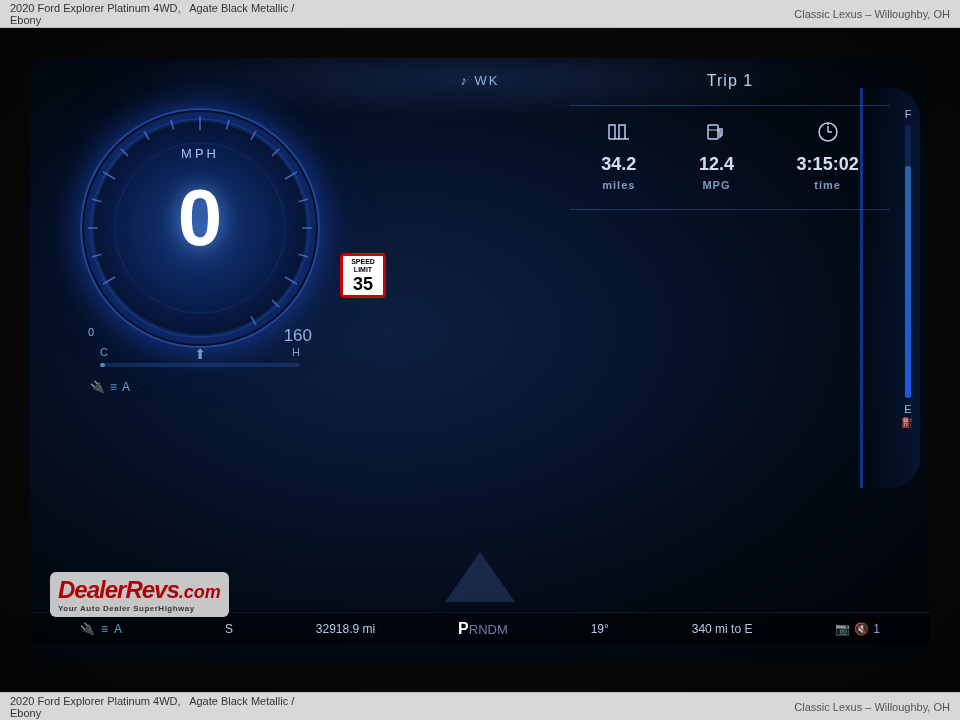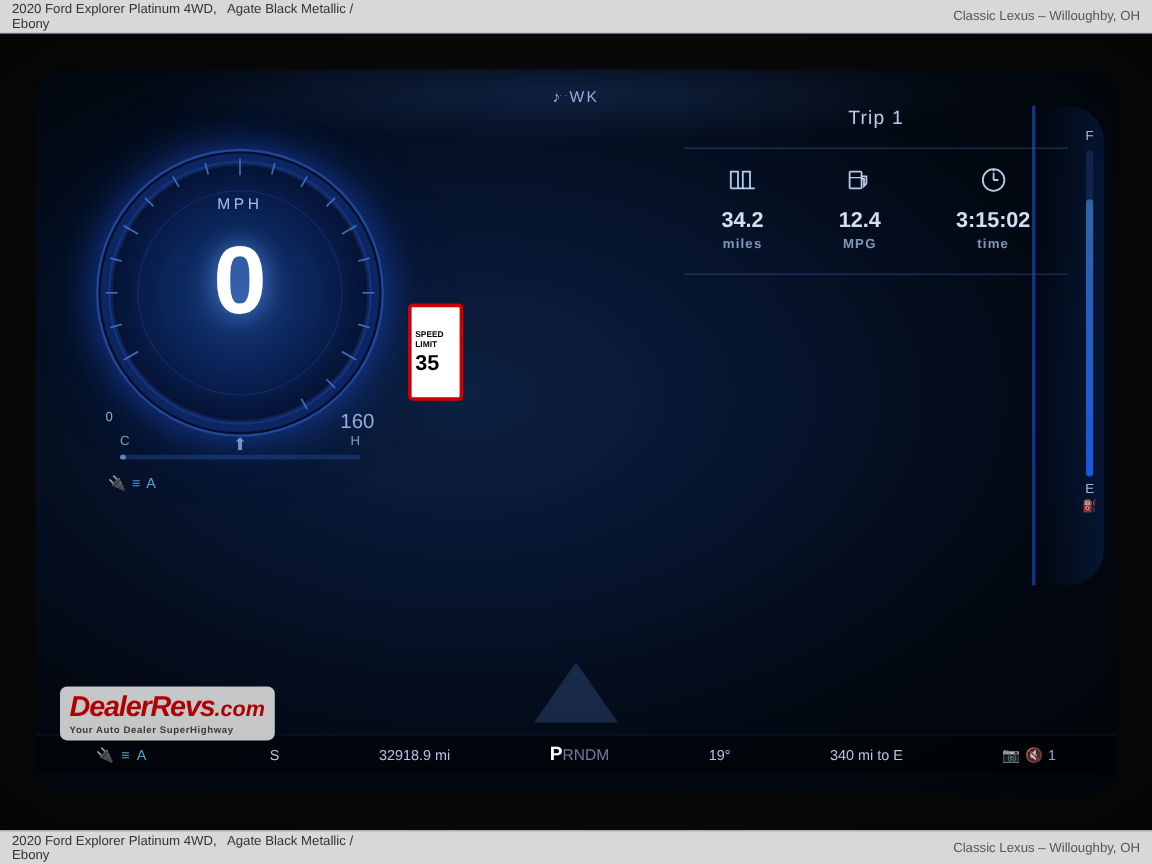--- a/index.html
+++ b/index.html
@@ -104,21 +104,21 @@
       left: 0; right: 0;
       text-align: center;
       color: rgba(180,210,255,0.8);
       font-size: 13px;
       letter-spacing: 2px;
     }
 
     
     #speedo-area {
       position: absolute;
-      top: 56px;
+      top: 40px;
       left: 40px;
       width: 260px;
       height: 380px;
     }
 
     
     #speedo-ring {
       position: absolute;
       top: 10px; left: 10px;
       width: 240px; height: 240px;
@@ -230,21 +230,21 @@
       justify-content: space-between;
       padding: 0 50px;
       color: rgba(200,220,255,0.9);
       font-size: 12px;
       border-top: 1px solid rgba(60,100,200,0.2);
     }
 
     
     #right-panel {
       position: absolute;
-      top: 32px;
+      top: 14px;
       right: 40px;
       width: 320px;
       height: 300px;
     }
 
     #trip-title {
       color: rgba(200,225,255,0.9);
       font-size: 16px;
       text-align: center;
       margin-bottom: 15px;
@@ -358,21 +358,22 @@
 
     
     #speed-limit-sign {
       position: absolute;
       top: 195px;
       left: 310px;
       width: 46px;
       background: white;
       border: 3px solid #cc0000;
       border-radius: 4px;
-      padding: 20px 3px;
+      padding: 2px 3px;
+      text-align: center;
     }
     #speed-limit-text {
       font-size: 8px;
       color: #000;
       font-weight: bold;
       letter-spacing: 0px;
       line-height: 1.2;
     }
     #speed-limit-num {
       font-size: 18px;

